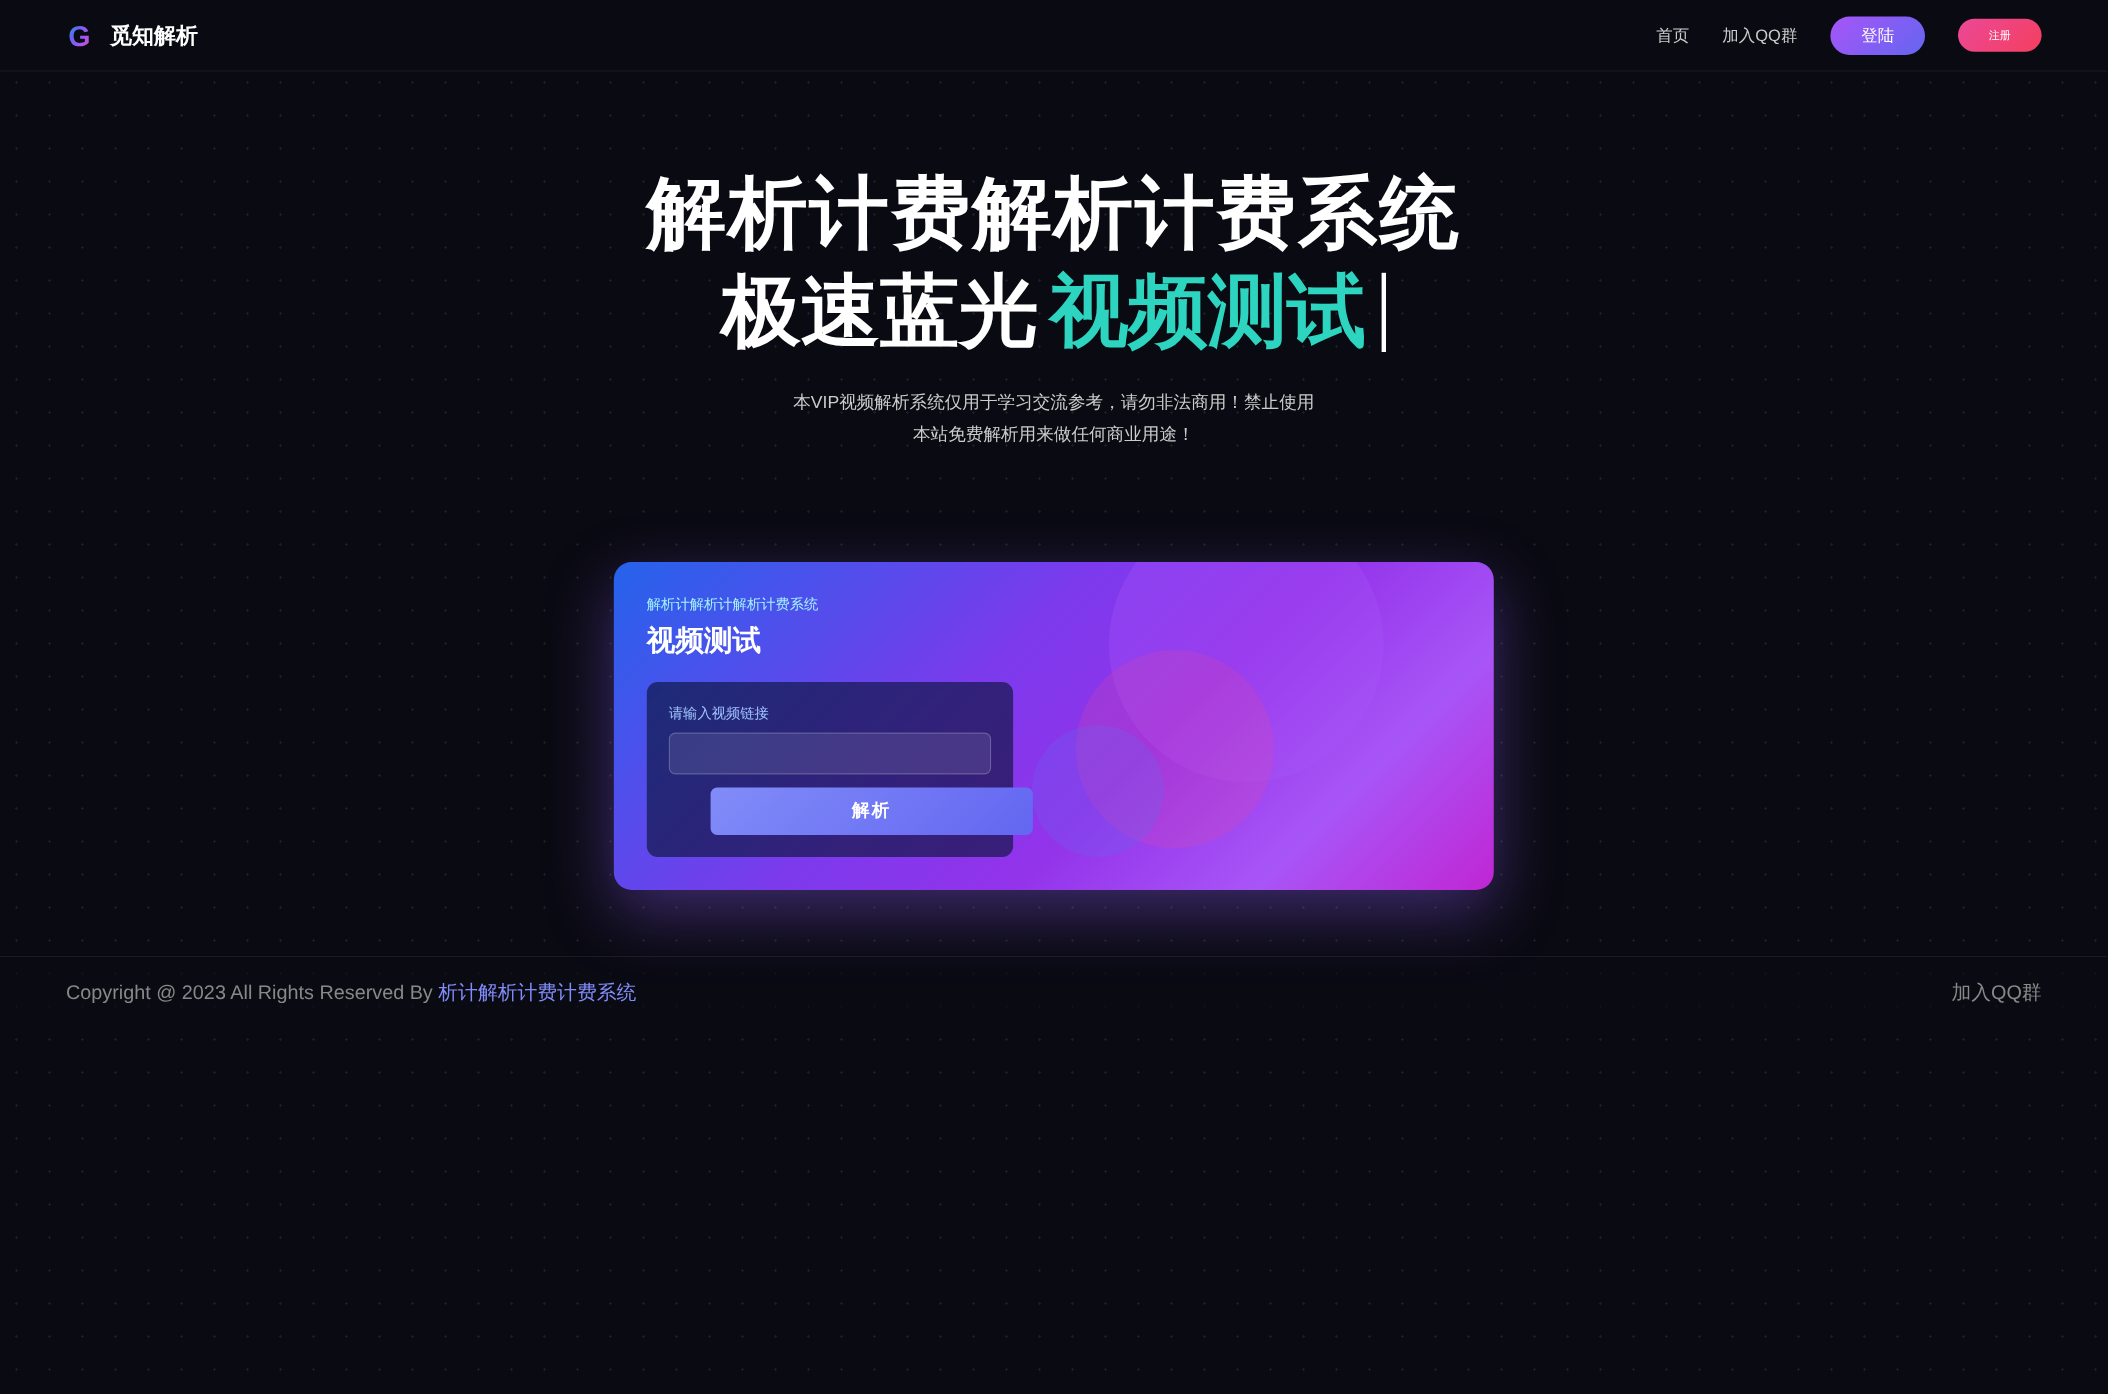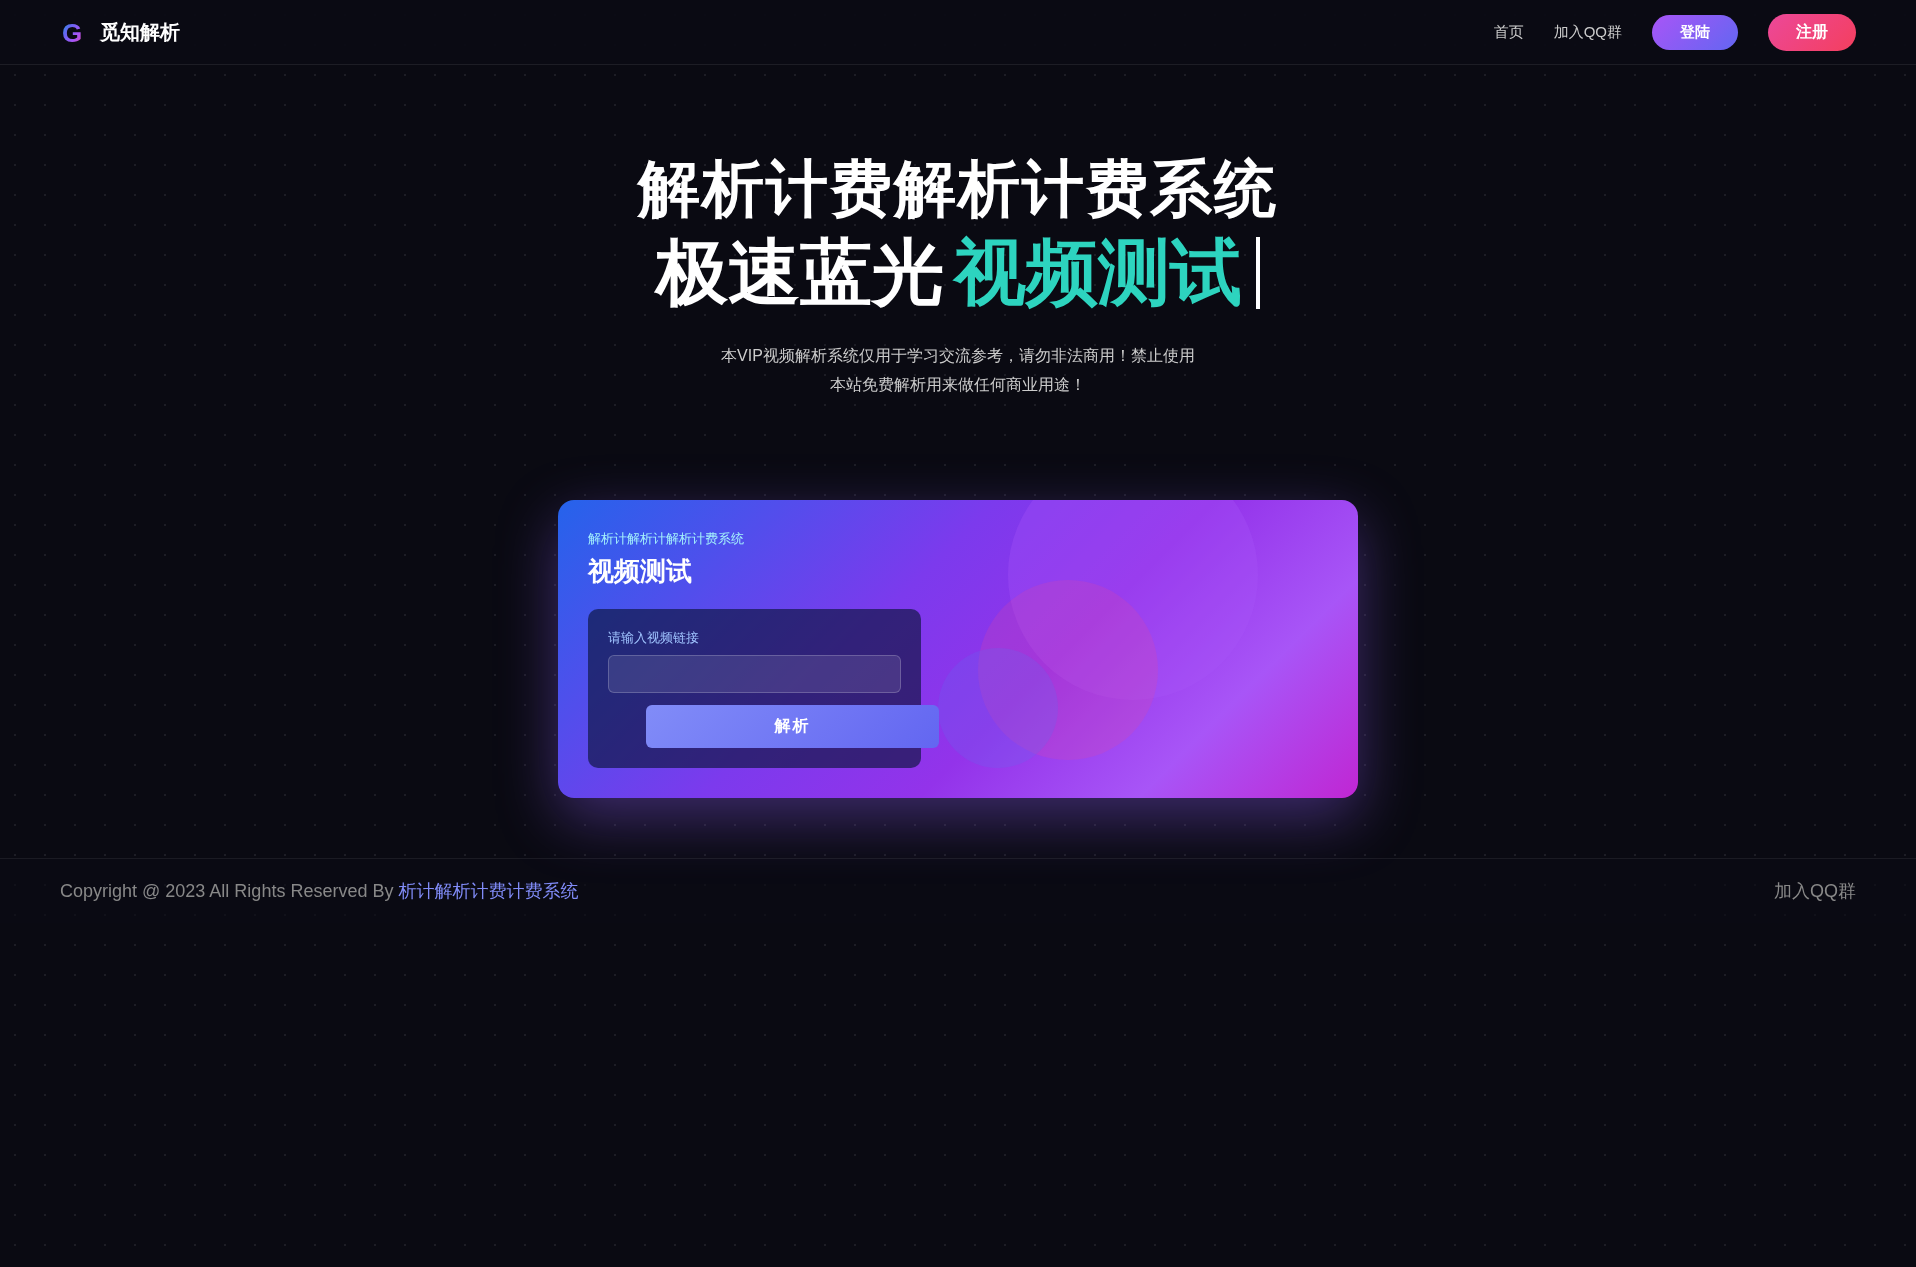--- a/index.html
+++ b/index.html
@@ -59,42 +59,42 @@
     }
 
     .nav-btn-login {
       background: linear-gradient(135deg, #a855f7, #6366f1);
       color: #fff;
       border: none;
       border-radius: 25px;
       padding: 8px 28px;
       font-size: 15px;
       cursor: pointer;
-      font-weight: 700;
+      font-weight: 400;
     }
 
     .nav-btn-register {
       background: linear-gradient(135deg, #ec4899, #f43f5e);
       color: #fff;
       border: none;
       border-radius: 25px;
       padding: 8px 28px;
-      font-size: 16px;
-      cursor: pointer;
-      font-weight: 700;
+      font-size: 10px;
+      cursor: pointer;
+      font-weight: 400;
     }
 
     
     .hero {
       text-align: center;
       padding: 90px 20px 60px;
     }
 
     .hero-title-main {
-      font-size: 62px;
+      font-size: 72px;
       font-weight: 900;
       color: #fff;
       line-height: 1.1;
       margin-bottom: 10px;
       letter-spacing: 2px;
     }
 
     .hero-title-sub {
       font-size: 72px;
       font-weight: 900;

